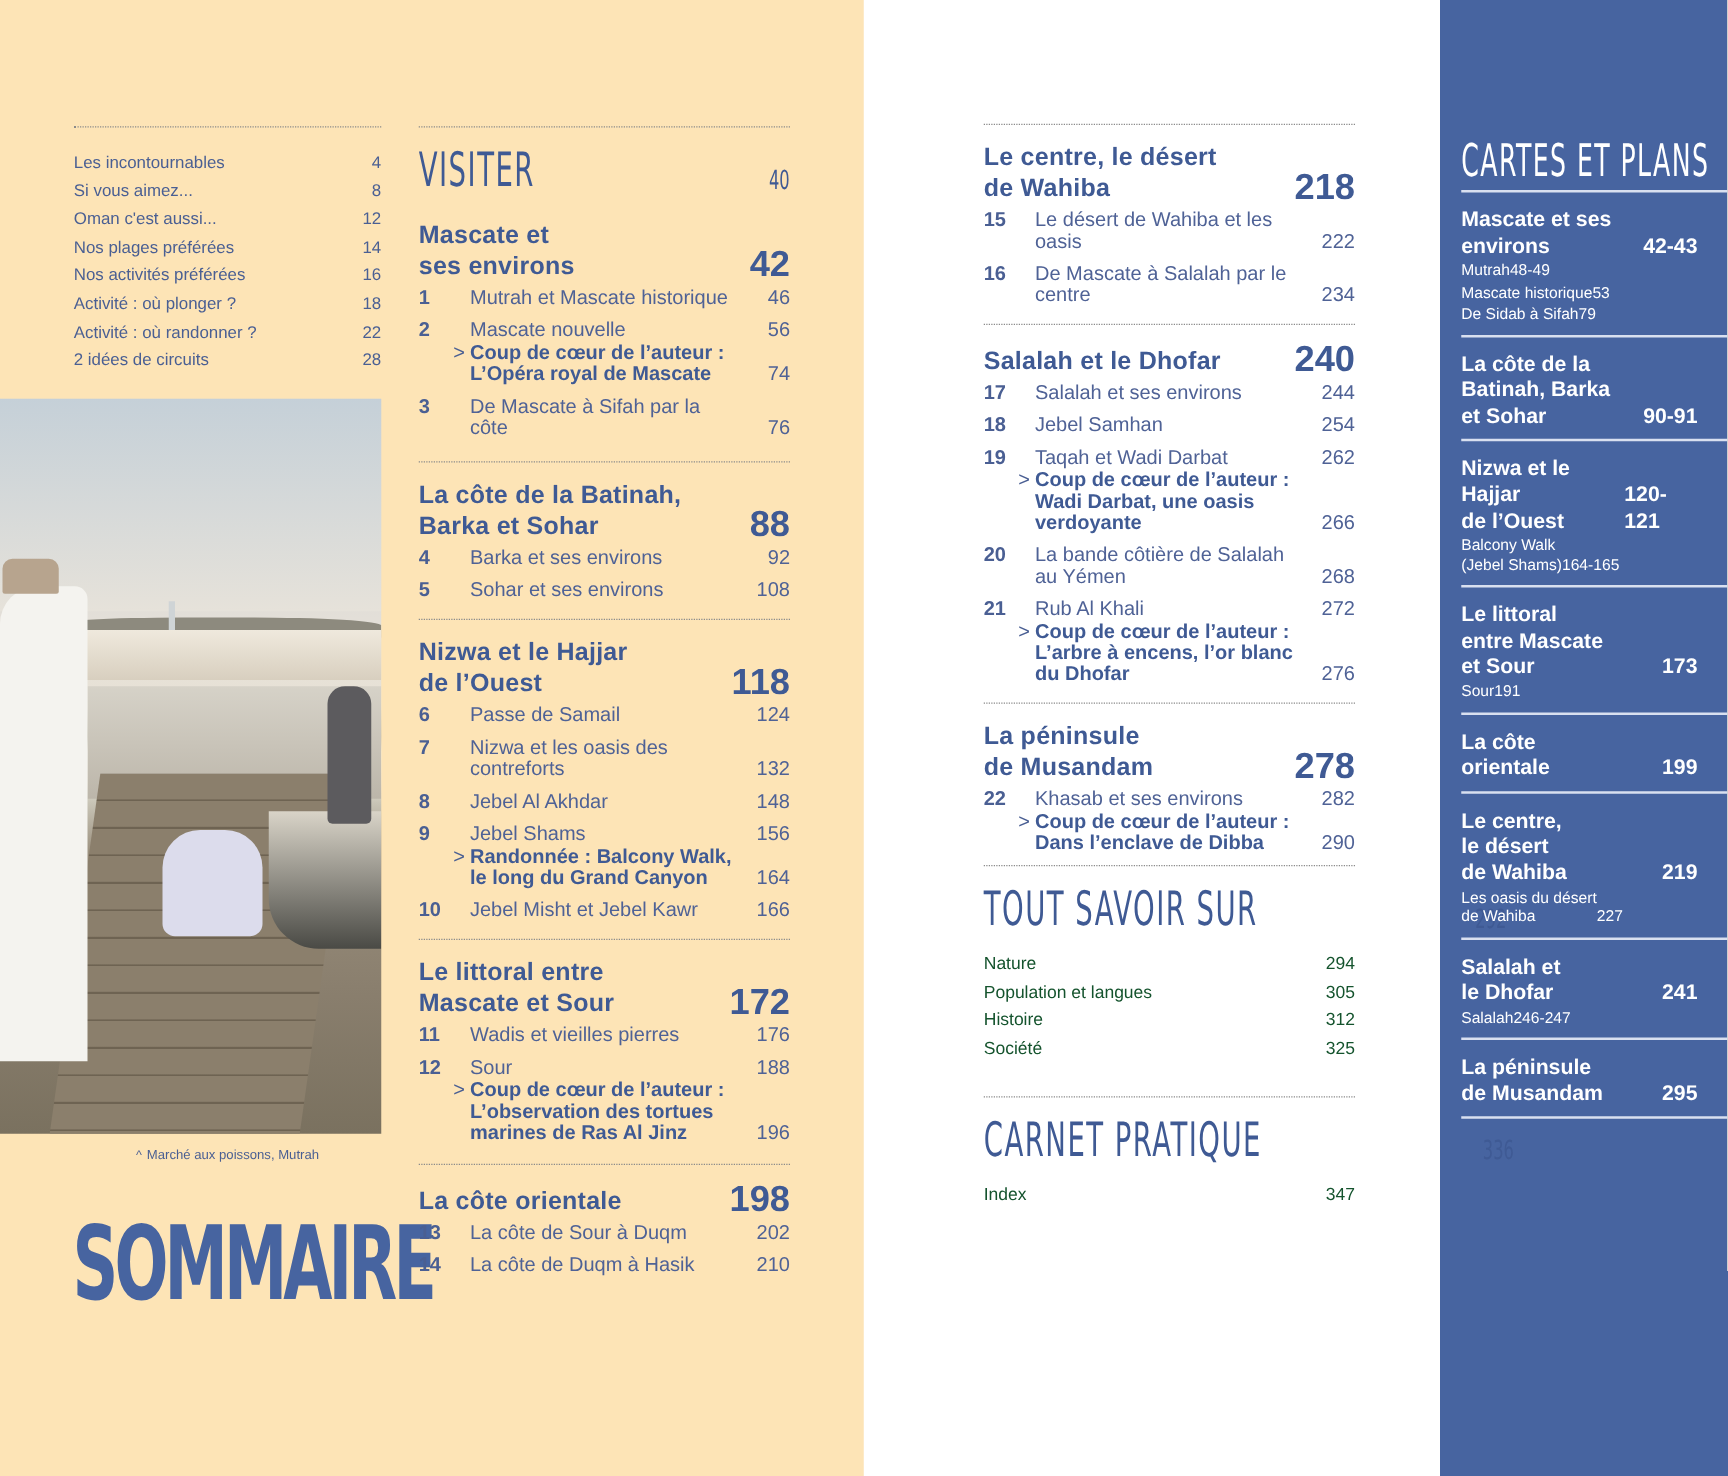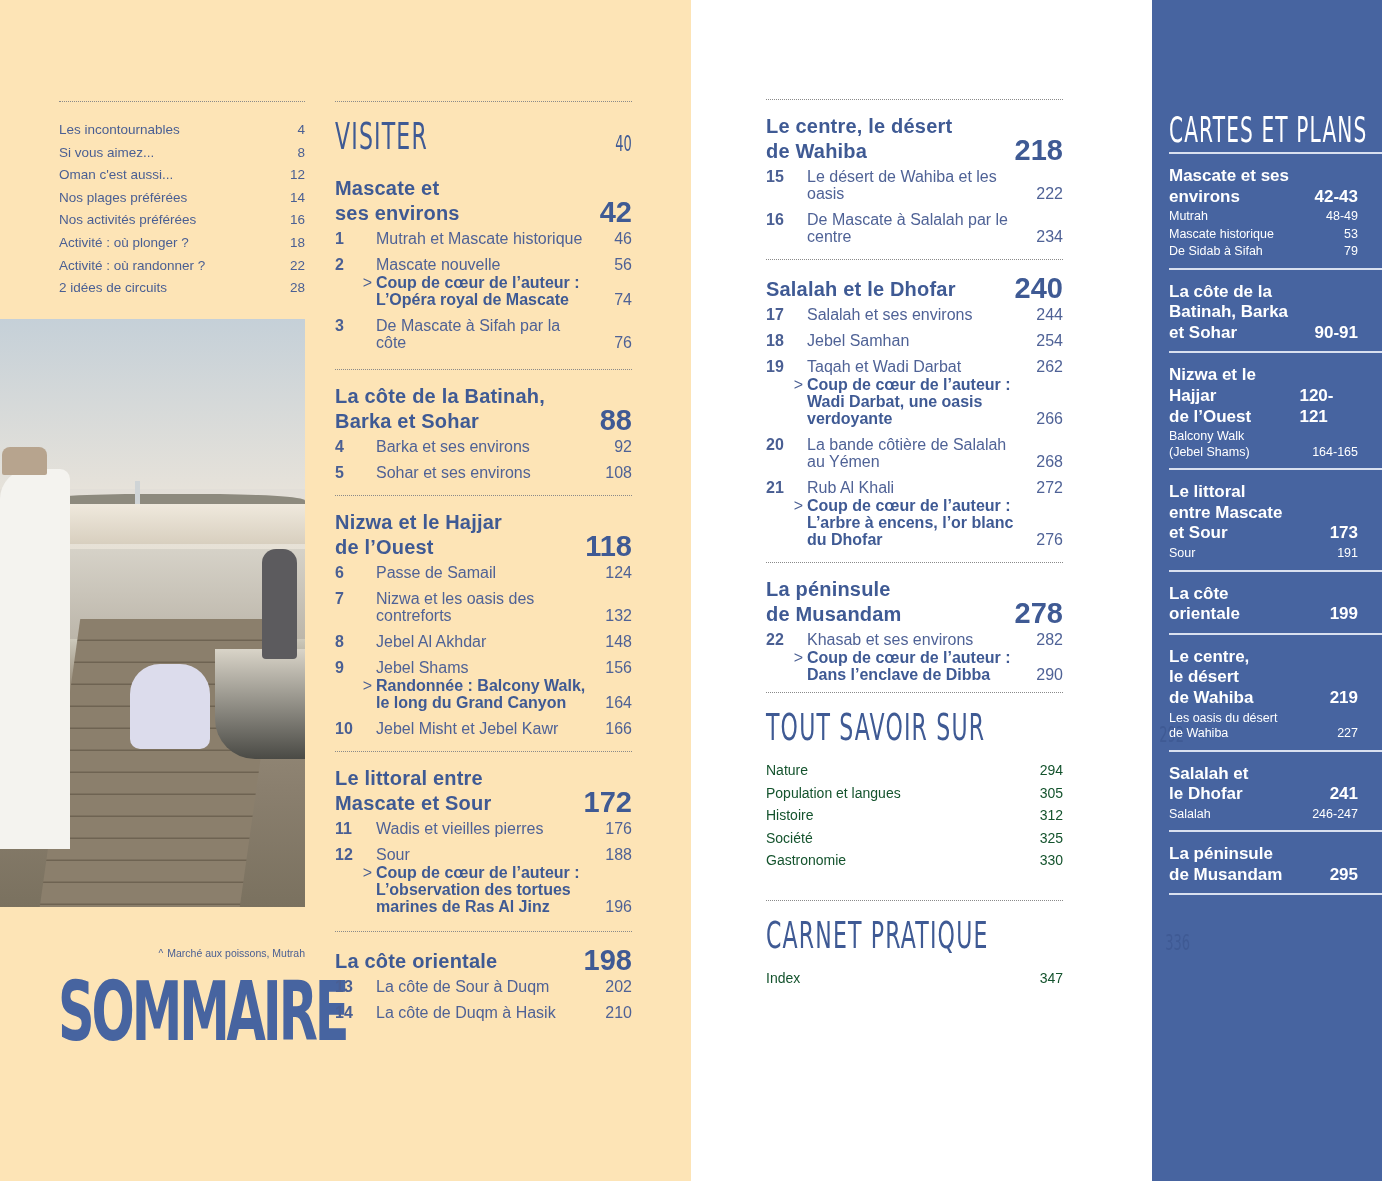--- a/index.html
+++ b/index.html
@@ -23,29 +23,29 @@
   .photo .hill { position:absolute; left:40px; top:175px; width:265px; height:16px; background:#8d8a7e; border-radius: 40% 40% 0 0; }
   .photo .minaret { position:absolute; left:135px; top:162px; width:5px; height:40px; background:#cfd4d6; }
   .photo .water { position:absolute; left:70px; top:230px; width:235px; height:90px; background: linear-gradient(180deg,#d6d2c8,#bcb6aa); }
   .photo .pier { position:absolute; left:60px; top:300px; width:200px; height:288px; background: repeating-linear-gradient(180deg,#8b7f6c 0px,#8b7f6c 20px,#6e6352 21px,#6e6352 22px); transform: skewX(-8deg); }
   .photo .robe { position:absolute; left:0; top:150px; width:70px; height:380px; background:#f4f3ef; border-radius: 30px 10px 0 0; }
   .photo .cap { position:absolute; left:2px; top:128px; width:45px; height:28px; background:#b7a48e; border-radius: 8px 8px 2px 2px; }
   .photo .sit { position:absolute; left:130px; top:345px; width:80px; height:85px; background:#dcdcec; border-radius: 30px 30px 10px 10px; }
   .photo .boat { position:absolute; left:215px; top:330px; width:90px; height:110px; background: linear-gradient(180deg,#d9d4c8,#4a4a45); border-radius: 0 0 0 40px; }
   .photo .man { position:absolute; left:262px; top:230px; width:35px; height:110px; background:#5c5b5e; border-radius: 14px 14px 4px 4px; }
 
-  .caption { position: absolute; left: 59px; top: 947px; width: 246px; text-align: right; font-size: 10.5px; color: #4a5f93; }
+  .caption { position: absolute; left: 59px; top: 918px; width: 246px; text-align: center; font-size: 10.5px; color: #4a5f93; }
   .caption .caret { font-size: 10px; margin-right: 4px; }
 
   .sommaire { position: absolute; left: 58px; top: 970px; width: 250px; font-family: "DejaVu Sans", sans-serif; font-weight: bold; font-size: 82px; line-height: 84px; color: #4764a0; letter-spacing: -5px; transform: scaleX(0.62); transform-origin: left center; white-space: nowrap; }
 
   
   .col { position: absolute; width: 297px; }
   .col-a { left: 335px; top: 101px; }
-  .col-b { left: 766px; top: 99px; }
+  .col-b { left: 787px; top: 99px; }
   .section { position: relative; }
   .section > .dots { margin-bottom: 14px; }
 
   .part-head { display: flex; justify-content: space-between; align-items: flex-end; margin-bottom: 20px; }
   .part-title { font-family: "DejaVu Sans", sans-serif; font-size: 38px; line-height: 40px; color: #3f5a94; transform: scaleX(0.58); transform-origin: left bottom; white-space: nowrap; letter-spacing: 2px; }
   .part-page { font-family: "DejaVu Sans", sans-serif; font-size: 21px; color: #3f5a94; transform: scaleX(0.62); transform-origin: right bottom; }
 
   .region-head { display: flex; justify-content: space-between; align-items: flex-end; margin-bottom: 4px; }
   .region-title { font-size: 20px; font-weight: bold; line-height: 25px; color: #3f5a94; letter-spacing: 0.2px; }
   .region-page { font-size: 29px; font-weight: bold; line-height: 28px; color: #3f5a94; }
@@ -59,21 +59,21 @@
 
   .plain-list .row { display: flex; justify-content: space-between; font-size: 14px; line-height: 22.5px; color: #14532d; }
 
   
   .maps { position: absolute; left: 1169px; top: 110px; width: 213px; color: #ffffff; }
   .maps-title { font-family: "DejaVu Sans", sans-serif; font-size: 36px; line-height: 40px; color: #ffffff; transform: scaleX(0.56); transform-origin: left center; white-space: nowrap; letter-spacing: 2px; height: 40px; }
   .maps-rule { height: 2px; background: #d9e0f0; margin-right: 0; }
   .maps-group { padding: 12px 24px 8px 0; }
   .maps-head { display: flex; justify-content: space-between; align-items: flex-end; font-size: 17px; font-weight: bold; line-height: 20.6px; }
   .maps-head .t { white-space: pre-line; }
-  .maps-sub { display: flex; justify-content: space-between; align-items: flex-end; font-size: 12.5px; line-height: 15.5px; margin-top: 2px; }
+  .maps-sub { display: flex; justify-content: flex-start; align-items: flex-end; font-size: 12.5px; line-height: 15.5px; margin-top: 2px; }
   .maps-sub .t { white-space: pre-line; }
 </style>
 </head>
 <body>
 
 <div class="cream"></div>
 <div class="bluecol"></div>
 
 <div class="intro">
   <div class="dots"></div>
@@ -365,24 +365,20 @@
           <span>305</span>
         </div>
         <div class="row">
           <span>Histoire</span>
           <span>312</span>
         </div>
         <div class="row">
           <span>Société</span>
           <span>325</span>
         </div>
-        <div class="row">
-          <span>Gastronomie</span>
-          <span>330</span>
-        </div>
       </div>
   </div>
 
   <div class="section" style="margin-top:28px;">
     <div class="dots"></div>
     <div class="part-head" style="margin-bottom:12px;">
       <span class="part-title">CARNET PRATIQUE</span>
       <span class="part-page">336</span>
     </div>
     <div class="plain-list" id="carnet-list">

